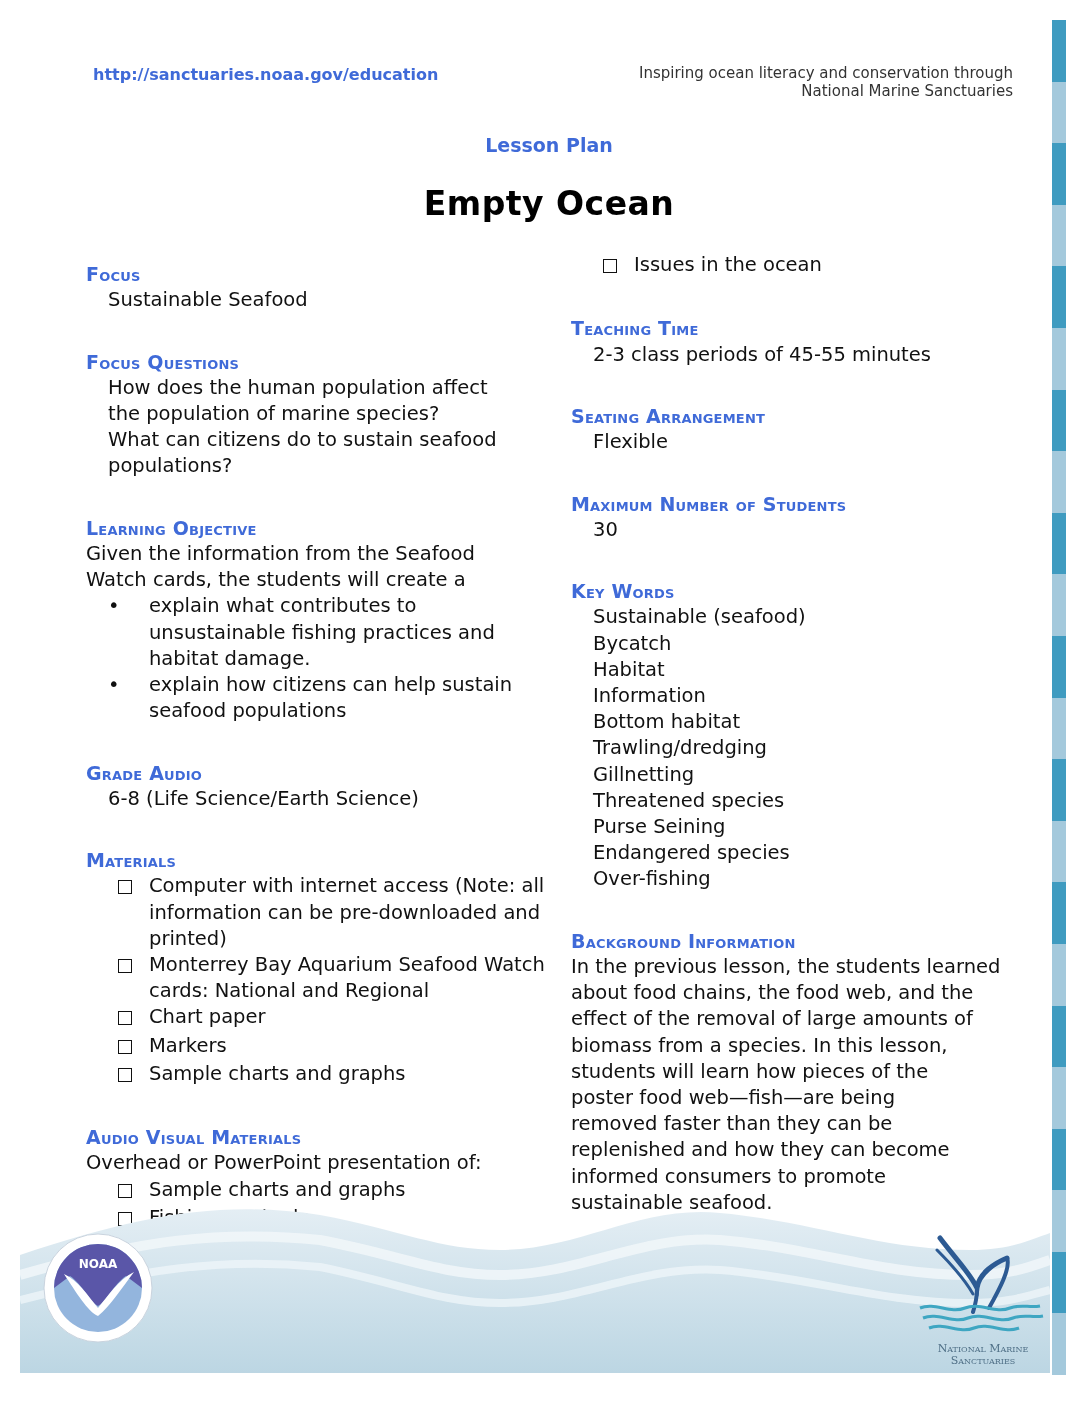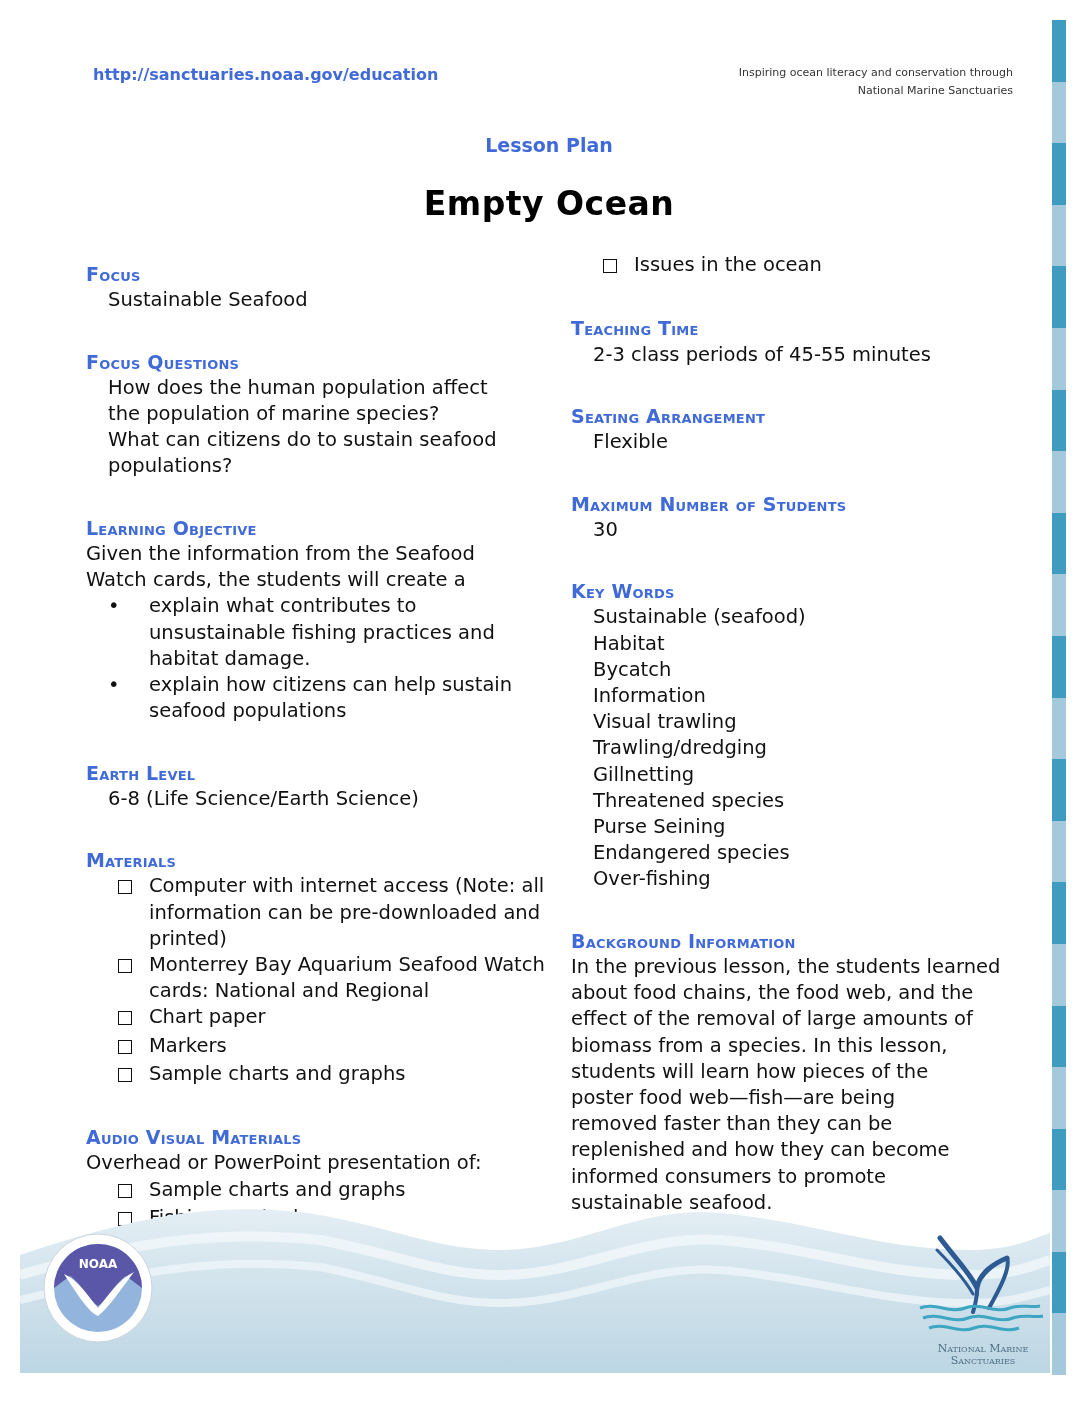--- a/index.html
+++ b/index.html
@@ -1,20 +1,20 @@
 <!DOCTYPE html>
 <html><head>
 <meta charset="utf-8">
 <style>
   html, body { margin:0; padding:0; background:#ffffff; }
   body { width:1088px; height:1408px; position:relative; overflow:hidden;
          font-family:"DejaVu Sans", sans-serif; color:#111; }
   .url { position:absolute; left:93px; top:65px; font-size:16px; font-weight:bold;
          color:#3f6ad8; }
-  .tagline { position:absolute; right:75px; top:64px; text-align:right; font-size:11px;
+  .tagline { position:absolute; right:75px; top:64px; text-align:right; font-size:15px;
              line-height:18px; color:#333; }
   .kicker { position:absolute; left:0; width:1098px; top:134px; text-align:center;
             font-size:19px; font-weight:bold; color:#3f6ad8; }
   .title { position:absolute; left:0; width:1098px; top:184px; text-align:center;
            font-size:33px; font-weight:bold; color:#000; letter-spacing:0.5px; }
   .col { position:absolute; top:252px; font-size:19.5px; line-height:26.2px; color:#111; }
   .col-left { left:86px; width:460px; }
   .col-right { left:571px; width:460px; }
   .sec-h { color:#3f6ad8; font-weight:bold; font-variant:small-caps; font-size:19px;
            letter-spacing:0.2px; line-height:26.2px;margin-top:9px; }
@@ -94,21 +94,21 @@
       <span class="dot">•</span>
       <span>explain what contributes to unsustainable fishing practices and habitat damage.</span>
     </div>
     <div class="bullet">
       <span class="dot">•</span>
       <span>explain how citizens can help sustain seafood populations</span>
     </div>
   </section>
   <div class="gap"></div>
   <section>
-    <div class="sec-h">Earth Level</div>
+    <div class="sec-h">Grade Audio</div>
     <div class="indent">6-8 (Life Science/Earth Science)</div>
   </section>
   <div class="gap"></div>
   <section>
     <div class="sec-h">Materials</div>
     <div class="check">
       <span class="box"><span class="box-glyph"></span></span>
       <span>Computer with internet access (Note: all information can be pre-downloaded and printed)</span>
     </div>
     <div class="check">
@@ -160,24 +160,24 @@
   </section>
   <div class="gap"></div>
   <section>
     <div class="sec-h">Maximum Number of Students</div>
     <div class="indent">30</div>
   </section>
   <div class="gap"></div>
   <section>
     <div class="sec-h">Key Words</div>
     <div class="indent">Sustainable (seafood)</div>
+    <div class="indent">Bycatch</div>
     <div class="indent">Habitat</div>
-    <div class="indent">Bycatch</div>
     <div class="indent">Information</div>
-    <div class="indent">Visual trawling</div>
+    <div class="indent">Bottom habitat</div>
     <div class="indent">Trawling/dredging</div>
     <div class="indent">Gillnetting</div>
     <div class="indent">Threatened species</div>
     <div class="indent">Purse Seining</div>
     <div class="indent">Endangered species</div>
     <div class="indent">Over-fishing</div>
   </section>
   <div class="gap"></div>
   <section>
     <div class="sec-h">Background Information</div>

